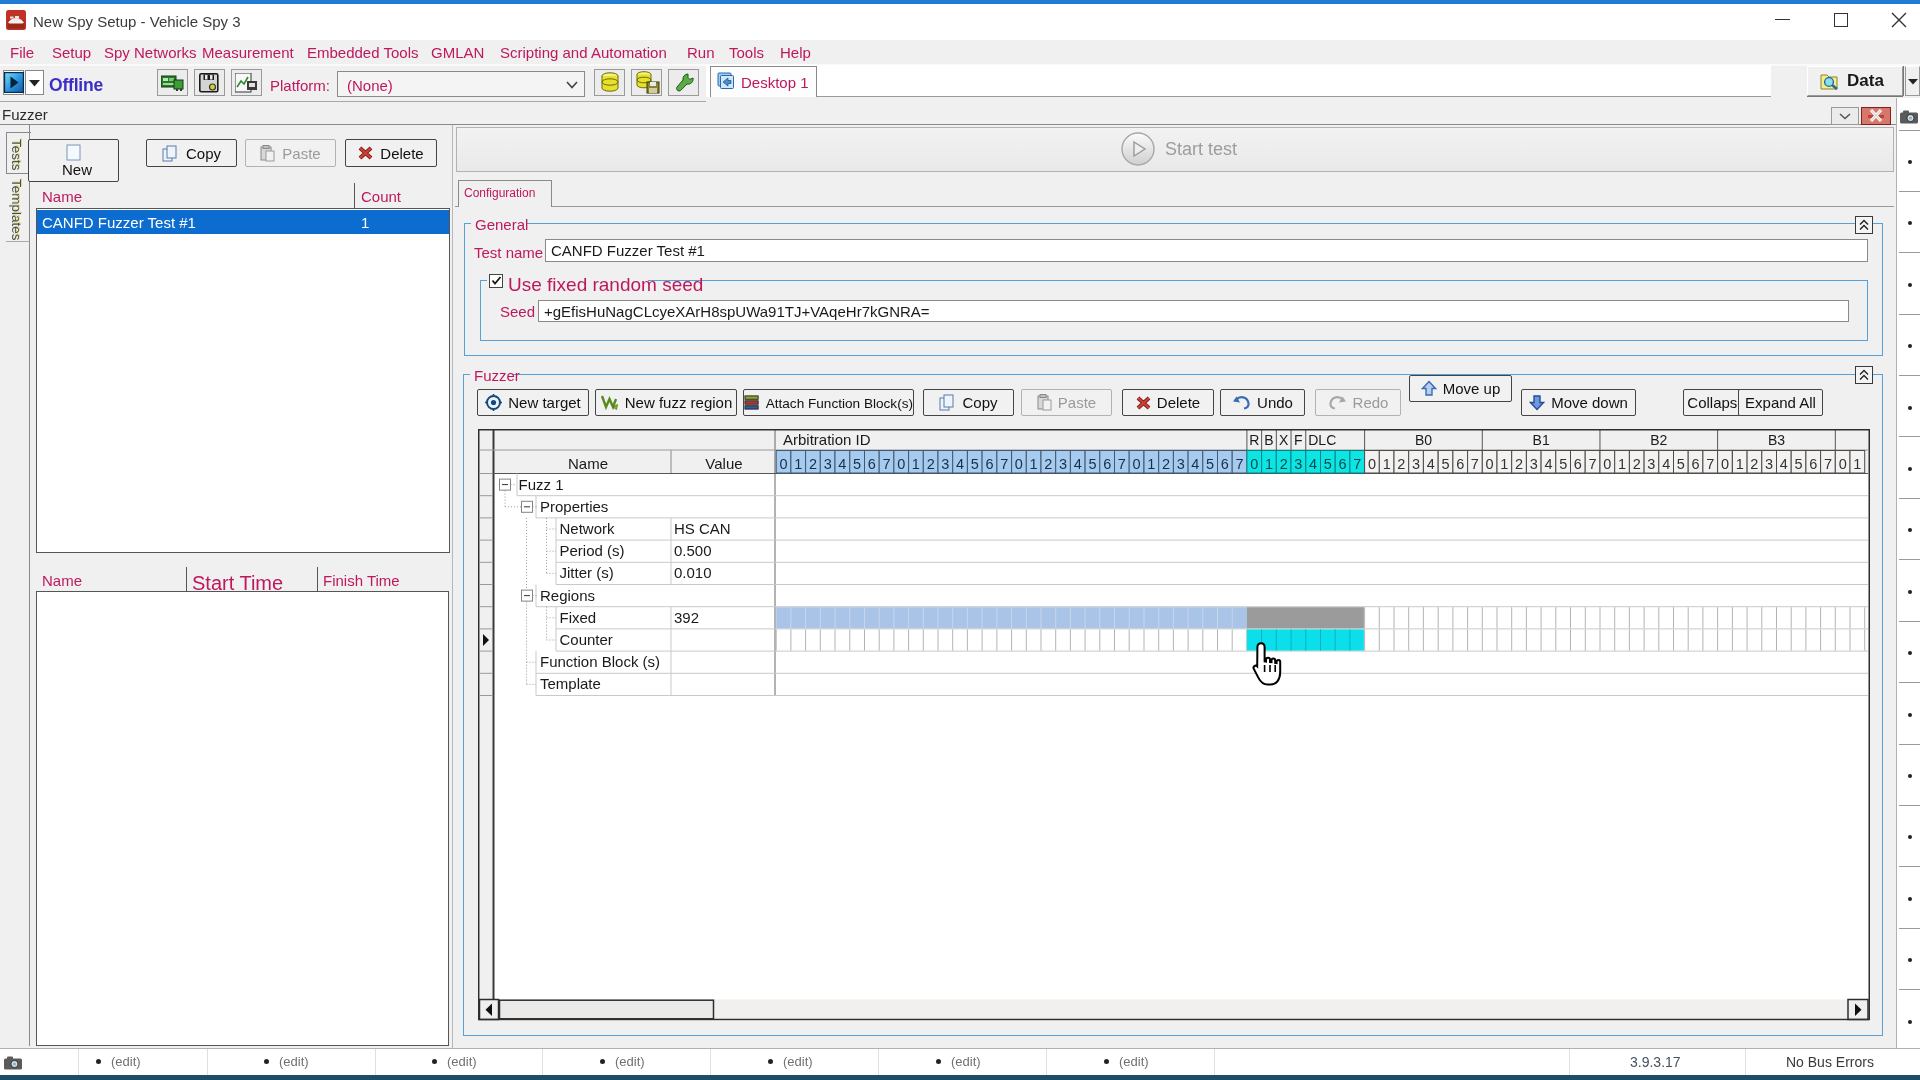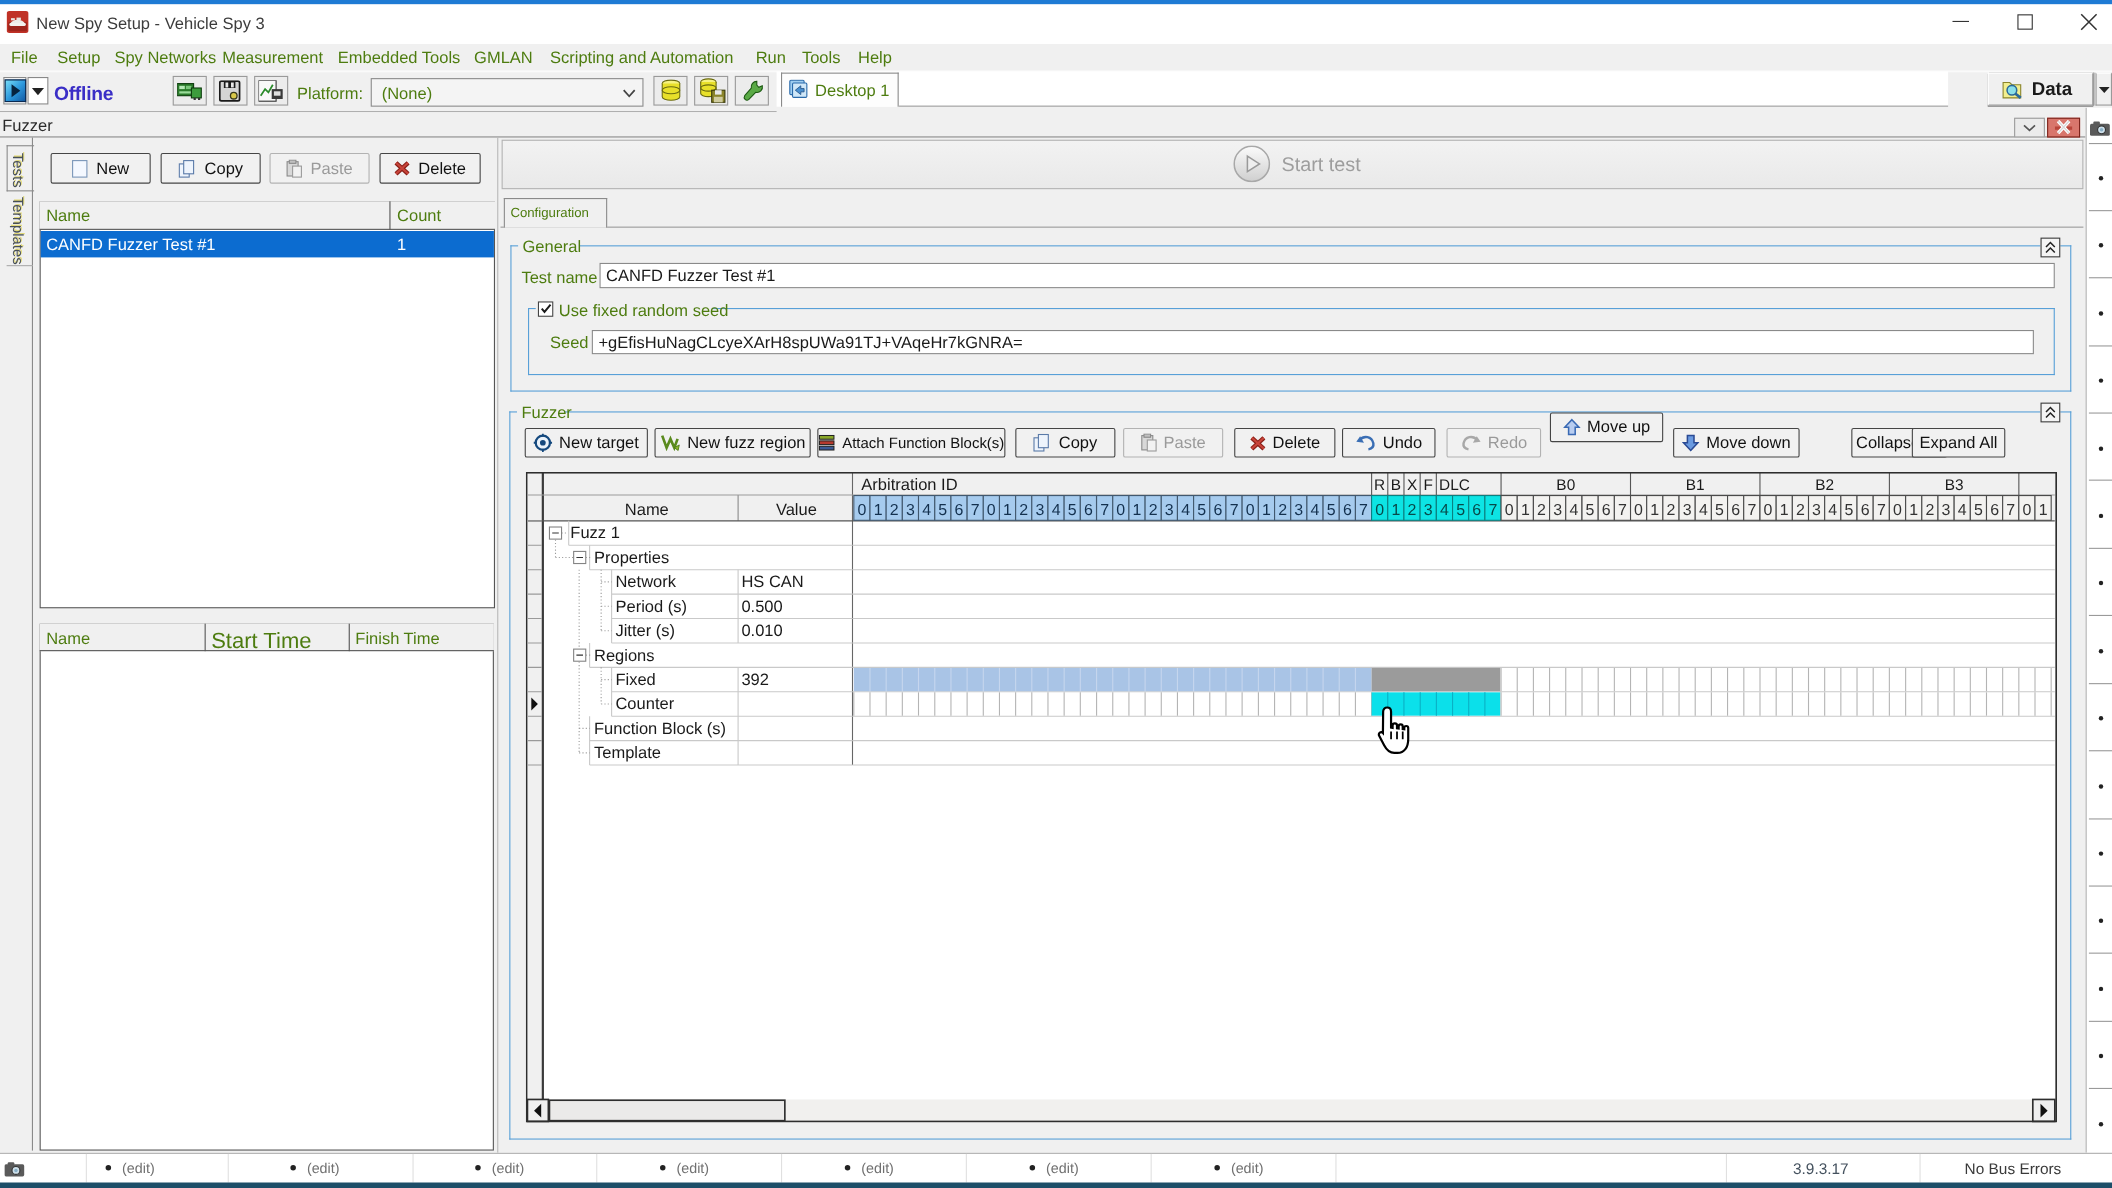--- a/index.html
+++ b/index.html
@@ -1,18 +1,18 @@
 <!DOCTYPE html>
 <html><head><meta charset="utf-8">
 <style>
 *{margin:0;padding:0;box-sizing:border-box;}
 html,body{width:1920px;height:1080px;overflow:hidden;}
 body{font-family:"Liberation Sans",sans-serif;background:#f0f0f0;position:relative;}
 .abs{position:absolute;}
-.txt{position:absolute;white-space:pre;color:#4d7c0f;}
+.txt{position:absolute;white-space:pre;color:#be185d;}
 .btn{position:absolute;background:#f1f1f1;border:1px solid #454545;border-radius:2px;display:flex;align-items:center;justify-content:center;font-size:15px;color:#111;white-space:nowrap;overflow:hidden;}
 .btn.dis{border-color:#b2b2b2;color:#9a9a9a;}
 .input{position:absolute;background:#fff;border:1px solid #8a8a8a;font-size:15px;color:#1a1a1a;display:flex;align-items:center;padding-left:5px;white-space:pre;}
 .gb{position:absolute;border:1px solid #58a0d8;}
 .chev{position:absolute;width:18px;height:18px;background:#f4f4f4;border:1px solid #3a3a3a;display:flex;align-items:center;justify-content:center;}
 </style></head><body>
 <div class="abs" style="left:0;top:0;width:1920px;height:4px;background:#1f7bd4;"></div>
 <div class="abs" style="left:0;top:4px;width:1920px;height:36px;background:#ffffff;"></div>
 <svg class="abs" style="left:6px;top:10px;" width="20" height="20" viewBox="0 0 20 20">
 <rect x="0" y="0" width="20" height="20" rx="2.5" fill="#c03227"></rect>
@@ -141,21 +141,21 @@
 <path d="M0 6 h16 v3 h-16 z" fill="#b8453a"></path>
 <path d="M3 1 L13 12 M13 1 L3 12" stroke="#fff" stroke-width="3.2"></path>
 <path d="M3 1 L13 12 M13 1 L3 12" stroke="#d8d8d8" stroke-width="1.2"></path>
 </svg>
 <div class="abs" style="left:6px;top:132px;width:25px;height:42px;background:#f0f0f0;border:1px solid #8a8a8a;border-right:none;"></div>
 <div class="abs" style="left:9px;top:139px;font-size:13.5px;color:#474f58;writing-mode:vertical-rl;text-shadow:-1px -1px 0 rgba(222,210,80,0.75);">Tests</div>
 <div class="abs" style="left:29px;top:125px;width:1px;height:921px;background:#8a8a8a;"></div>
 <div class="abs" style="left:9px;top:179px;font-size:13.5px;color:#474f58;writing-mode:vertical-rl;text-shadow:-1px -1px 0 rgba(222,210,80,0.75);">Templates</div>
 <div class="abs" style="left:6px;top:241px;width:24px;height:1px;background:#aaa;"></div>
 <div class="abs" style="left:452px;top:125px;width:1px;height:923px;background:#b8b8b8;"></div>
-<div class="btn" style="left:46px;top:139px;width:91px;height:28px;">
+<div class="btn" style="left:28px;top:139px;width:91px;height:43px;flex-direction:column;">
     <svg width="15" height="17" viewBox="0 0 15 17">
       <rect x="1" y="1" width="13" height="15" fill="#f4f8ff" stroke="#7a96b8"></rect>
     </svg>
     <span style="margin-left:7px;">New</span>
   </div>
 <div class="btn" style="left:146px;top:139px;width:91px;height:28px;">
     <svg width="17" height="17" viewBox="0 0 17 17">
       <rect x="1" y="4" width="9" height="12" fill="#eef4fc" stroke="#5a7aa8"></rect>
       <rect x="5" y="1" width="9" height="12" fill="#eef4fc" stroke="#5a7aa8"></rect>
     </svg>
@@ -218,21 +218,21 @@
   </div>
 <div class="txt" style="left:474px;top:244px;font-size:15px;">Test name</div>
 <div class="input" style="left:545px;top:239px;width:1323px;height:23px;">CANFD Fuzzer Test #1</div>
 <div class="gb" style="left:480px;top:280px;width:1388px;height:61px;border-top:none;"></div>
 <div class="abs" style="left:480px;top:280px;width:7px;height:1px;background:#58a0d8;"></div>
 <div class="abs" style="left:648px;top:280px;width:1220px;height:1px;background:#58a0d8;"></div>
 <div class="abs" style="left:489px;top:274px;width:14px;height:14px;background:#fff;border:1px solid #444;"></div>
 <svg class="abs" style="left:491px;top:276px;" width="11" height="10" viewBox="0 0 11 10">
     <path d="M1.5 4.5 L4 7.5 L9.5 1" stroke="#1a1a1a" stroke-width="1.8" fill="none"></path>
   </svg>
-<div class="txt" style="left:508px;top:274px;font-size:15px;">Use fixed random seed</div>
+<div class="txt" style="left:508px;top:274px;font-size:19px;">Use fixed random seed</div>
 <div class="txt" style="left:500px;top:303px;font-size:15px;">Seed</div>
 <div class="input" style="left:538px;top:300px;width:1311px;height:22px;">+gEfisHuNagCLcyeXArH8spUWa91TJ+VAqeHr7kGNRA=</div>
 <div class="gb" style="left:463px;top:374px;width:1420px;height:662px;border-top:none;"></div>
 <div class="abs" style="left:463px;top:374px;width:7px;height:1px;background:#58a0d8;"></div>
 <div class="abs" style="left:513px;top:374px;width:1342px;height:1px;background:#58a0d8;"></div>
 <div class="abs" style="left:1872px;top:374px;width:11px;height:1px;background:#58a0d8;"></div>
 <div class="txt" style="left:474px;top:367px;font-size:15px;">Fuzzer</div>
 <div class="chev" style="left:1855px;top:366px;">
     <svg width="12" height="12" viewBox="0 0 12 12">
       <path d="M2 5.5 L6 1.5 L10 5.5 M2 10.5 L6 6.5 L10 10.5" stroke="#222" stroke-width="1.4" fill="none"></path>

